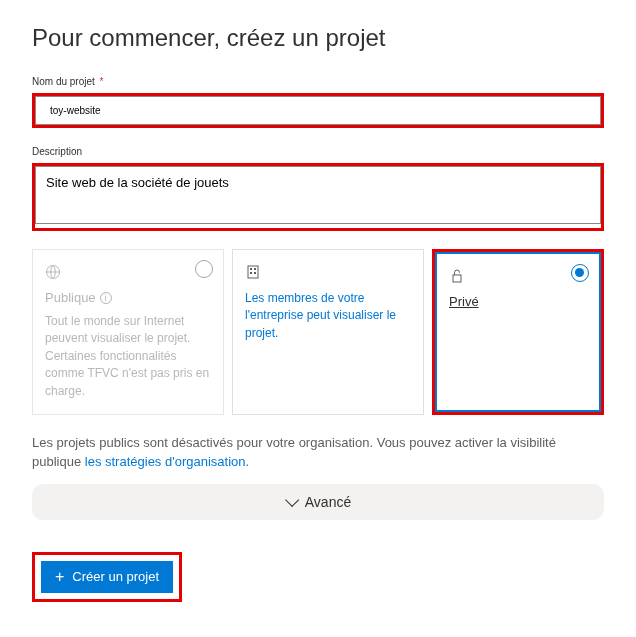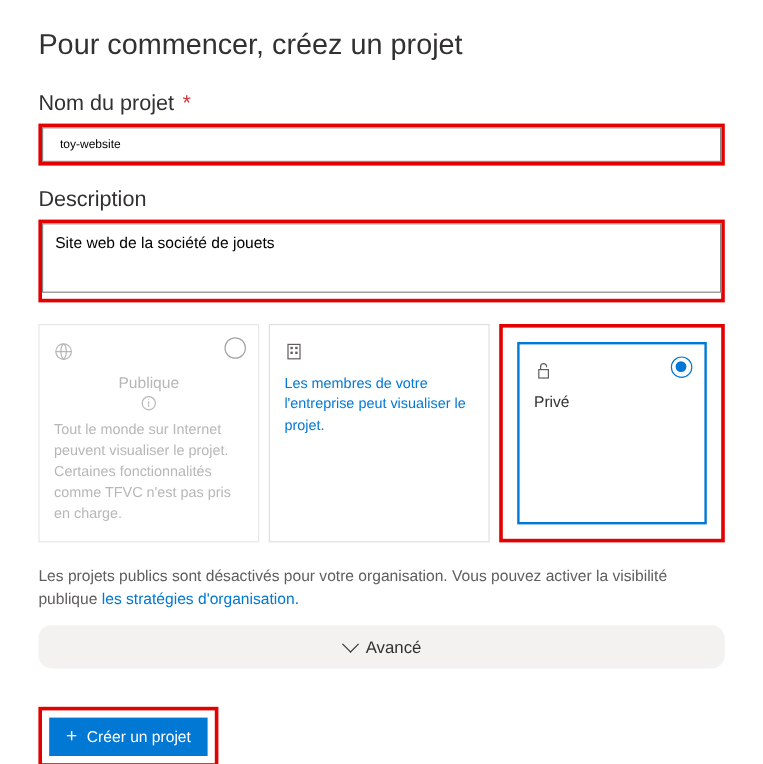--- a/index.html
+++ b/index.html
@@ -10,21 +10,21 @@
       width: 636px;
       color: #323130;
     }
     h1 {
       font-size: 24px;
       font-weight: 400;
       color: #323130;
       margin-bottom: 24px;
     }
     .field-label {
-      font-size: 18px;
+      font-size: 10px;
       color: #323130;
       margin-bottom: 6px;
       display: block;
     }
     .required { color: #d13438; margin-left: 2px; }
     .highlight-box {
       border: 3px solid #e20000;
       padding: 0;
       margin-bottom: 18px;
     }
@@ -87,33 +87,34 @@
       border-radius: 50%;
     }
     .vis-card-title {
       font-size: 13px;
       color: #323130;
       margin-bottom: 8px;
       display: flex;
       align-items: center;
       gap: 4px;
     }
-    .vis-card.disabled .vis-card-title { color: #a19f9d; flex-direction: column; }
+    .vis-card.disabled .vis-card-title { color: #a19f9d; }
     .vis-card-desc {
       font-size: 12px;
       line-height: 1.45;
       color: #605e5c;
     }
     .vis-card.disabled .vis-card-desc { color: #a19f9d; }
     .vis-card .link { color: #0078d4; }
     .highlight-card-wrap {
       border: 3px solid #e20000;
-      padding: 12px;
+      padding: 0;
       flex: 1;
       display: flex;
+      text-decoration: underline;
     }
     .highlight-card-wrap .vis-card { flex: 1; margin: 0; }
     .notice {
       font-size: 13px;
       color: #605e5c;
       margin: 18px 0 4px 0;
       line-height: 1.5;
     }
     .notice a { color: #0078d4; text-decoration: none; }
     .advanced-bar {

